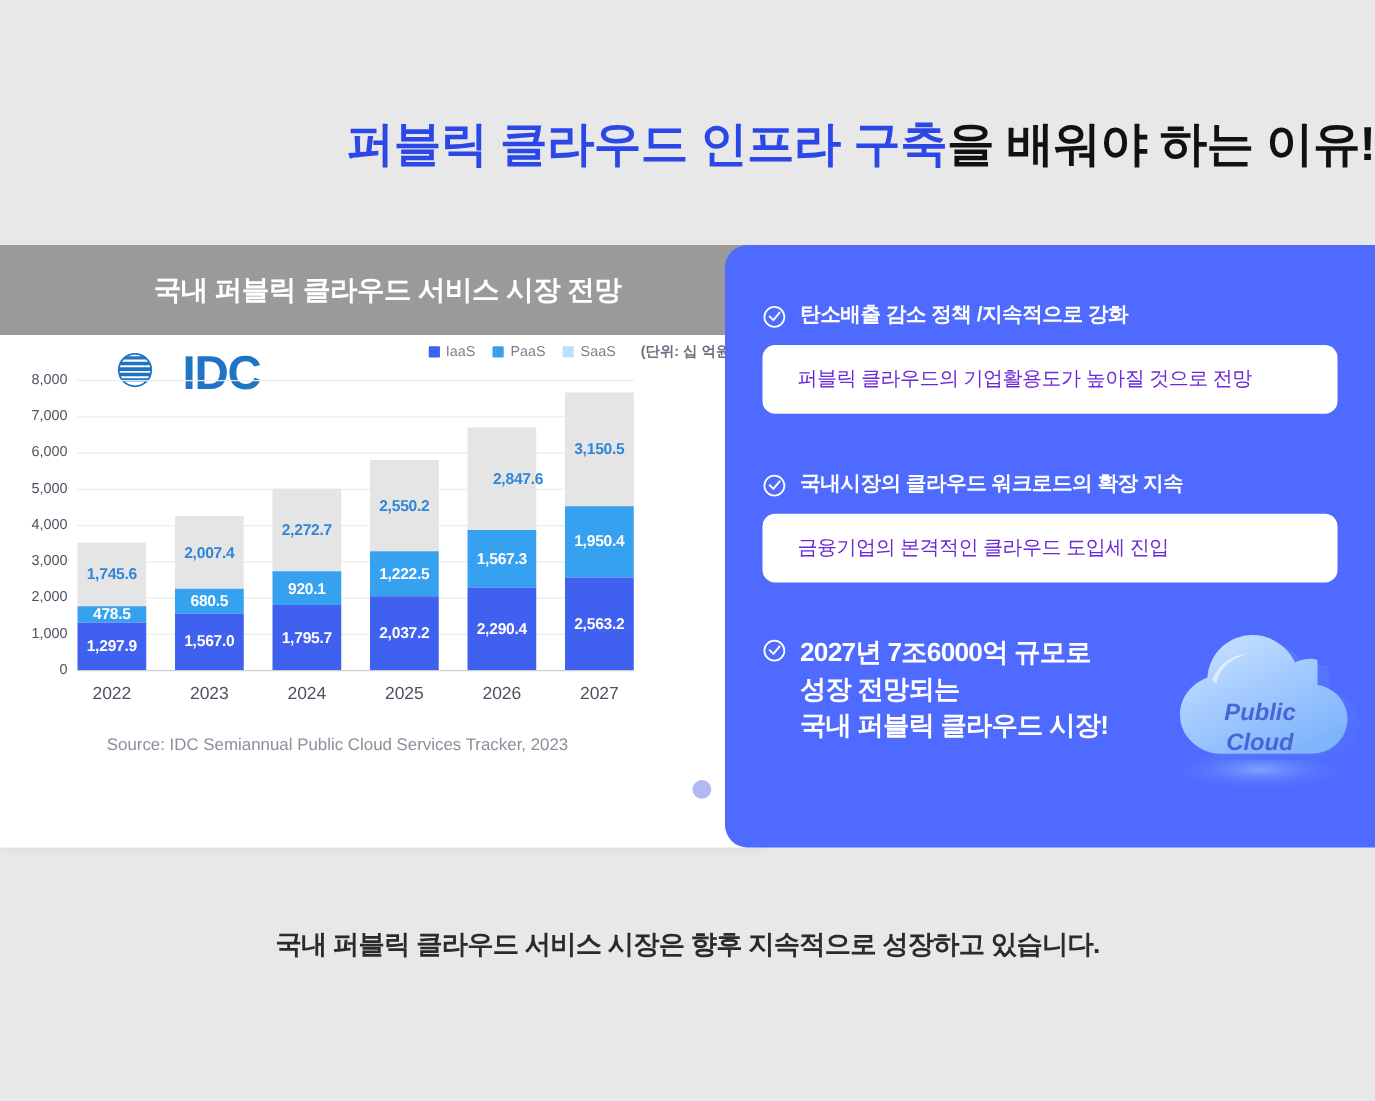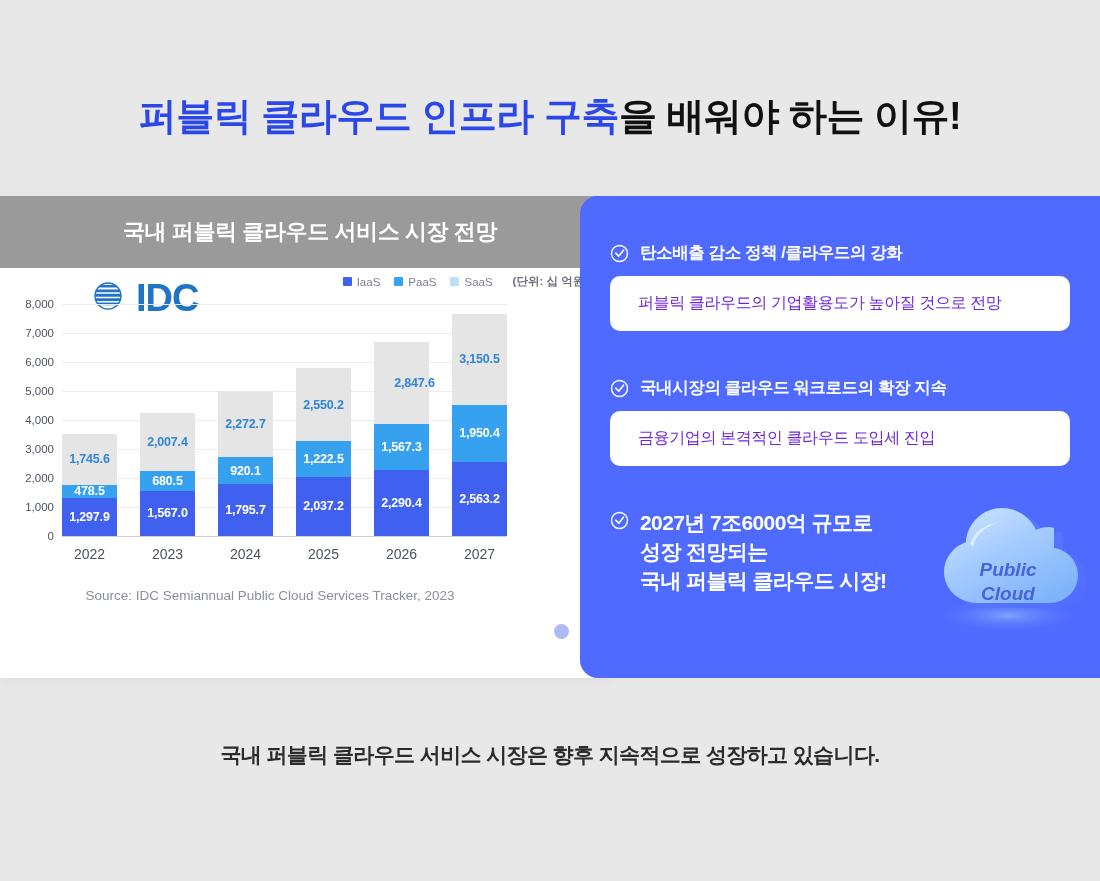--- a/index.html
+++ b/index.html
@@ -14,21 +14,21 @@
     overflow: hidden;
     position: relative;
   }
 
   
   .headline {
     position: absolute;
     top: 94px;
     left: 0;
     width: 1100px;
-    text-align: center;
+    text-align: right;
     font-size: 38px;
     font-weight: 700;
     letter-spacing: -0.5px;
     line-height: 1.2;
     white-space: nowrap;
   }
   .headline .hl-accent { color: #2c47e8; }
   .headline .hl-plain  { color: #111111; }
 
   
@@ -169,21 +169,21 @@
     color: #8a8f99;
   }
 
   
   .idc-logo {
     position: absolute;
     left: 90px;
     top: 10px;
     display: flex;
     align-items: center;
-    gap: 10px;
+    gap: 20px;
   }
   .idc-text {
     font-size: 38px;
     font-weight: 700;
     color: #1f74c4;
     letter-spacing: -1px;
     line-height: 1;
   }
 
   
@@ -431,21 +431,21 @@
   <div class="info-card">
 
     <div class="info-item" style="top:46px;">
       <div class="info-head">
         <span class="check-icon">
           <svg width="19" height="19" viewBox="0 0 20 20" aria-hidden="true">
             <circle cx="10" cy="10" r="8.4" fill="none" stroke="#ffffff" stroke-width="1.5"></circle>
             <path d="M6 9.6 L9.2 12.8 L14.4 6.4" fill="none" stroke="#ffffff" stroke-width="1.6" stroke-linecap="round" stroke-linejoin="round"></path>
           </svg>
         </span>
-        <span class="info-head-text">탄소배출 감소 정책 /클라우드의 강화</span>
+        <span class="info-head-text">탄소배출 감소 정책 /지속적으로 강화</span>
       </div>
       <div class="info-box">
         <span class="info-box-text">퍼블릭 클라우드의 기업활용도가 높아질 것으로 전망</span>
       </div>
     </div>
 
     <div class="info-item" style="top:181px;">
       <div class="info-head">
         <span class="check-icon">
           <svg width="19" height="19" viewBox="0 0 20 20" aria-hidden="true">

